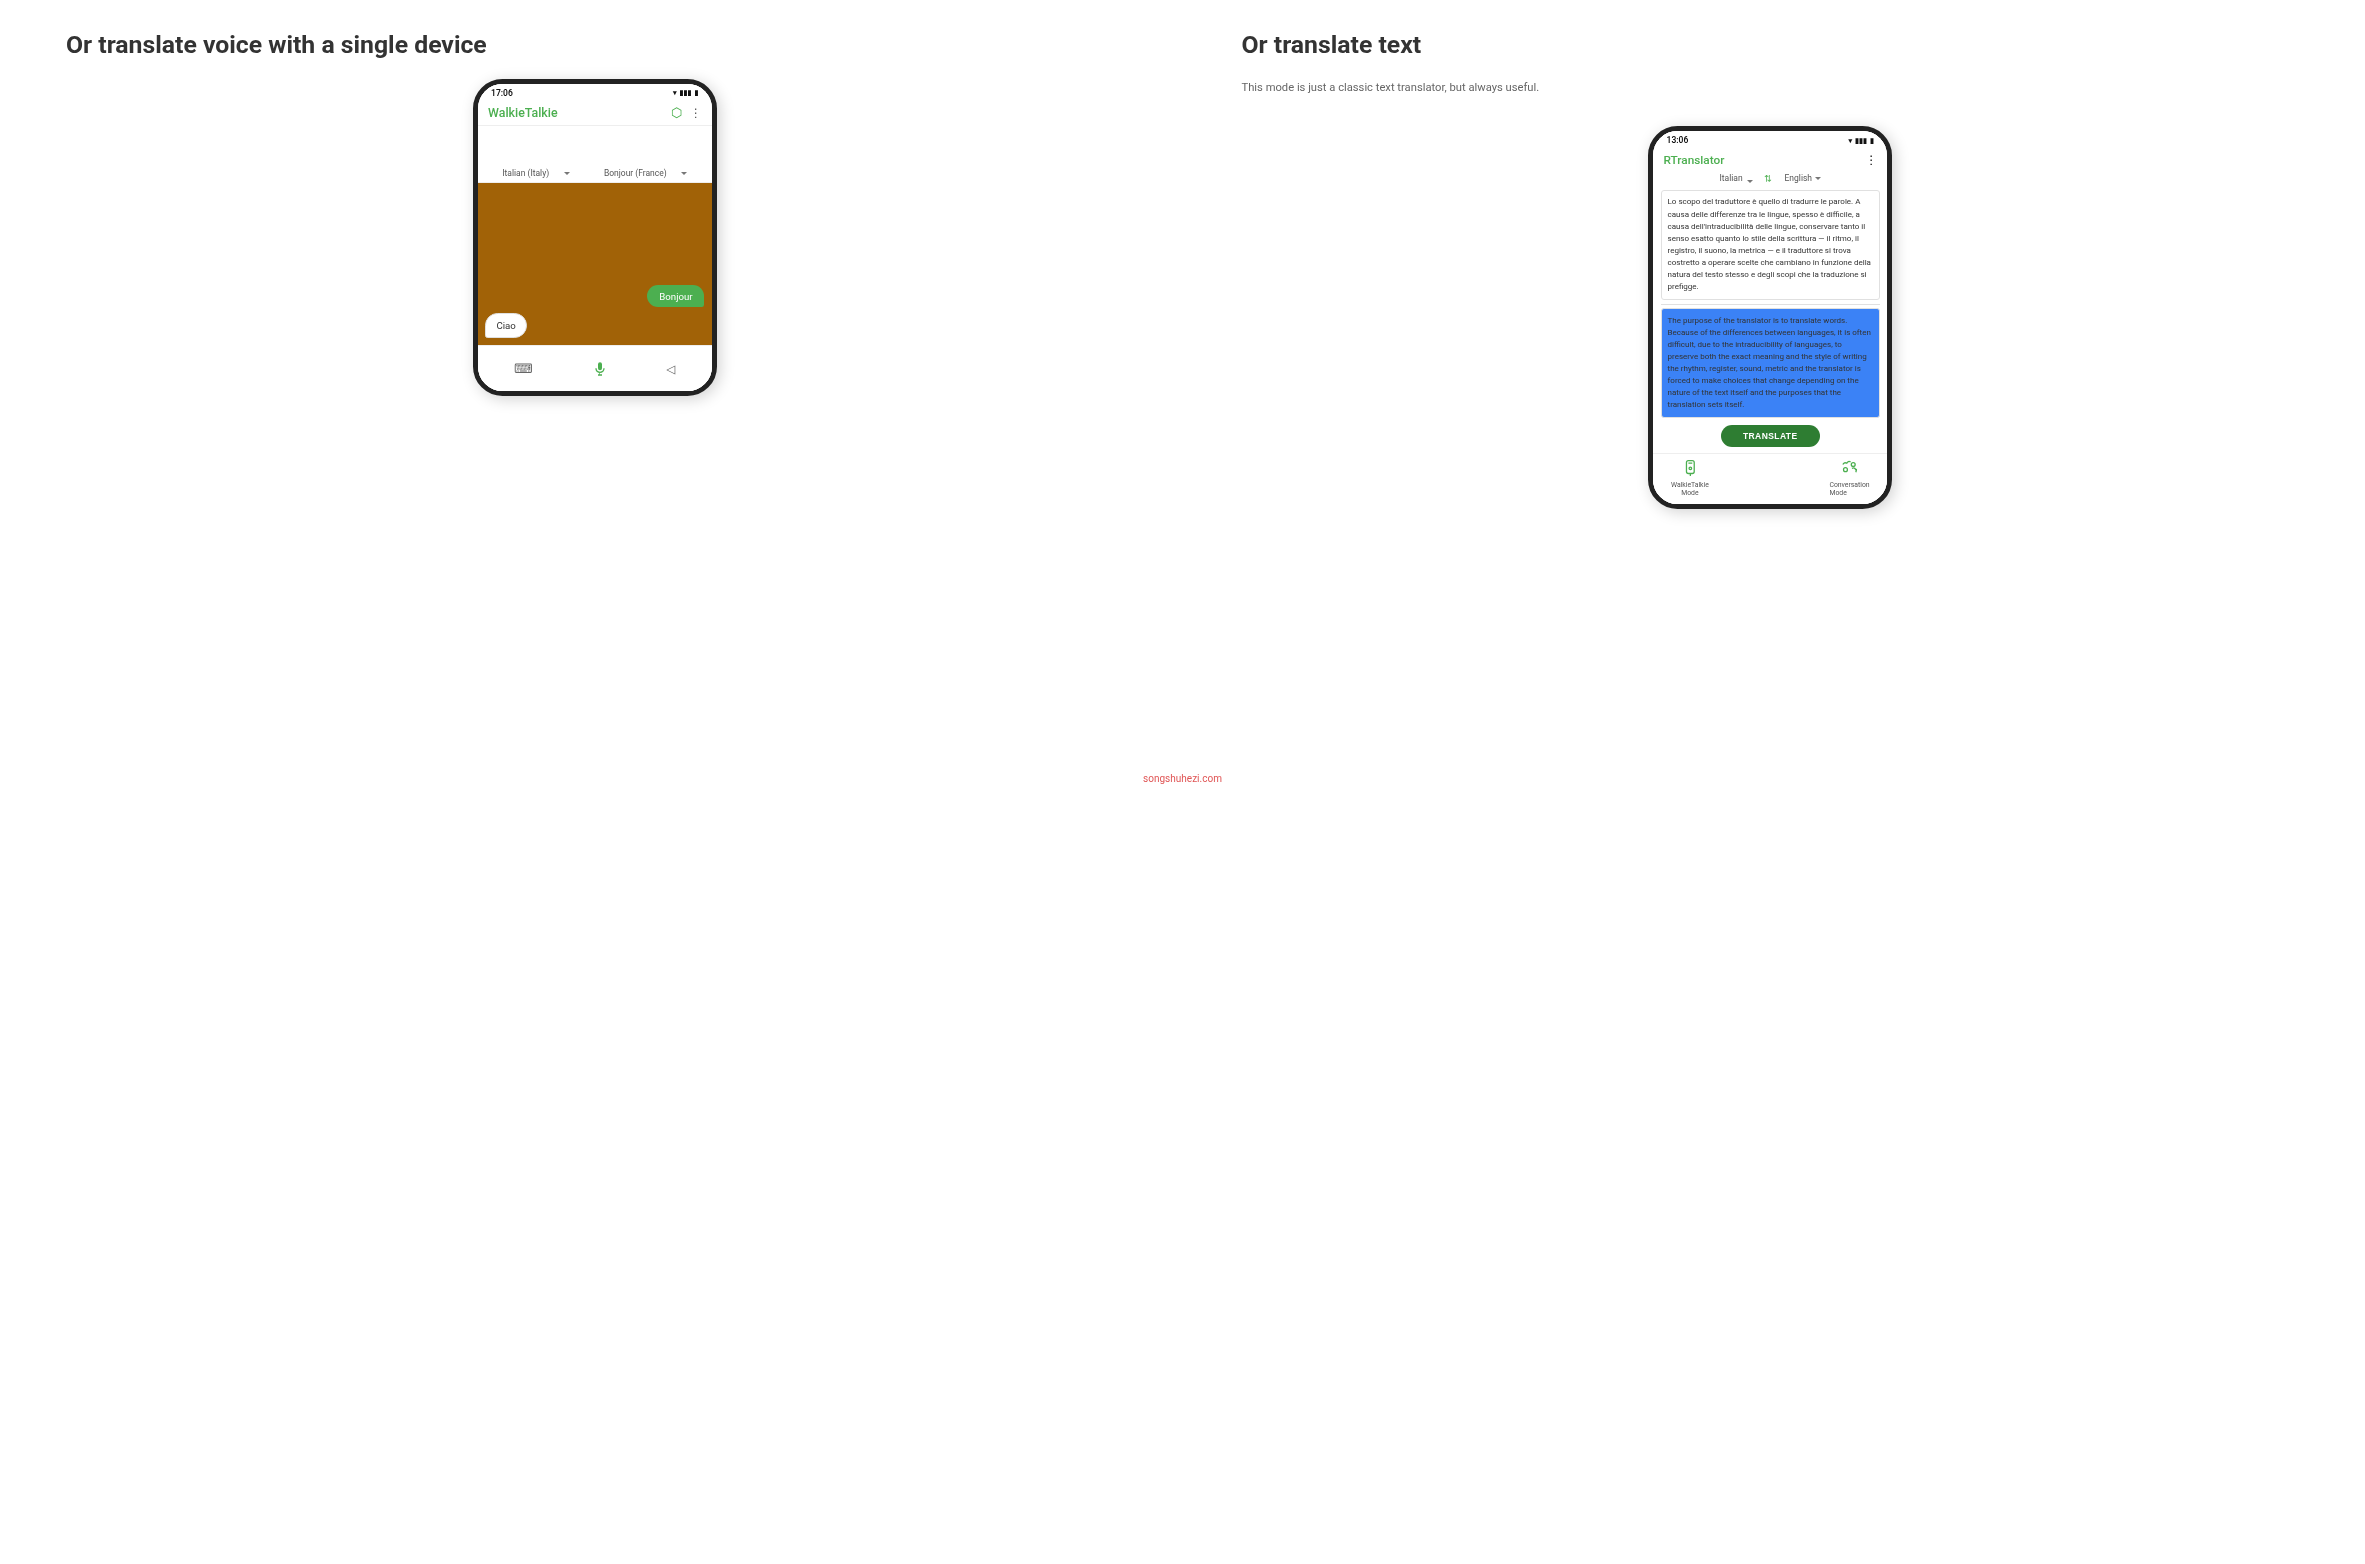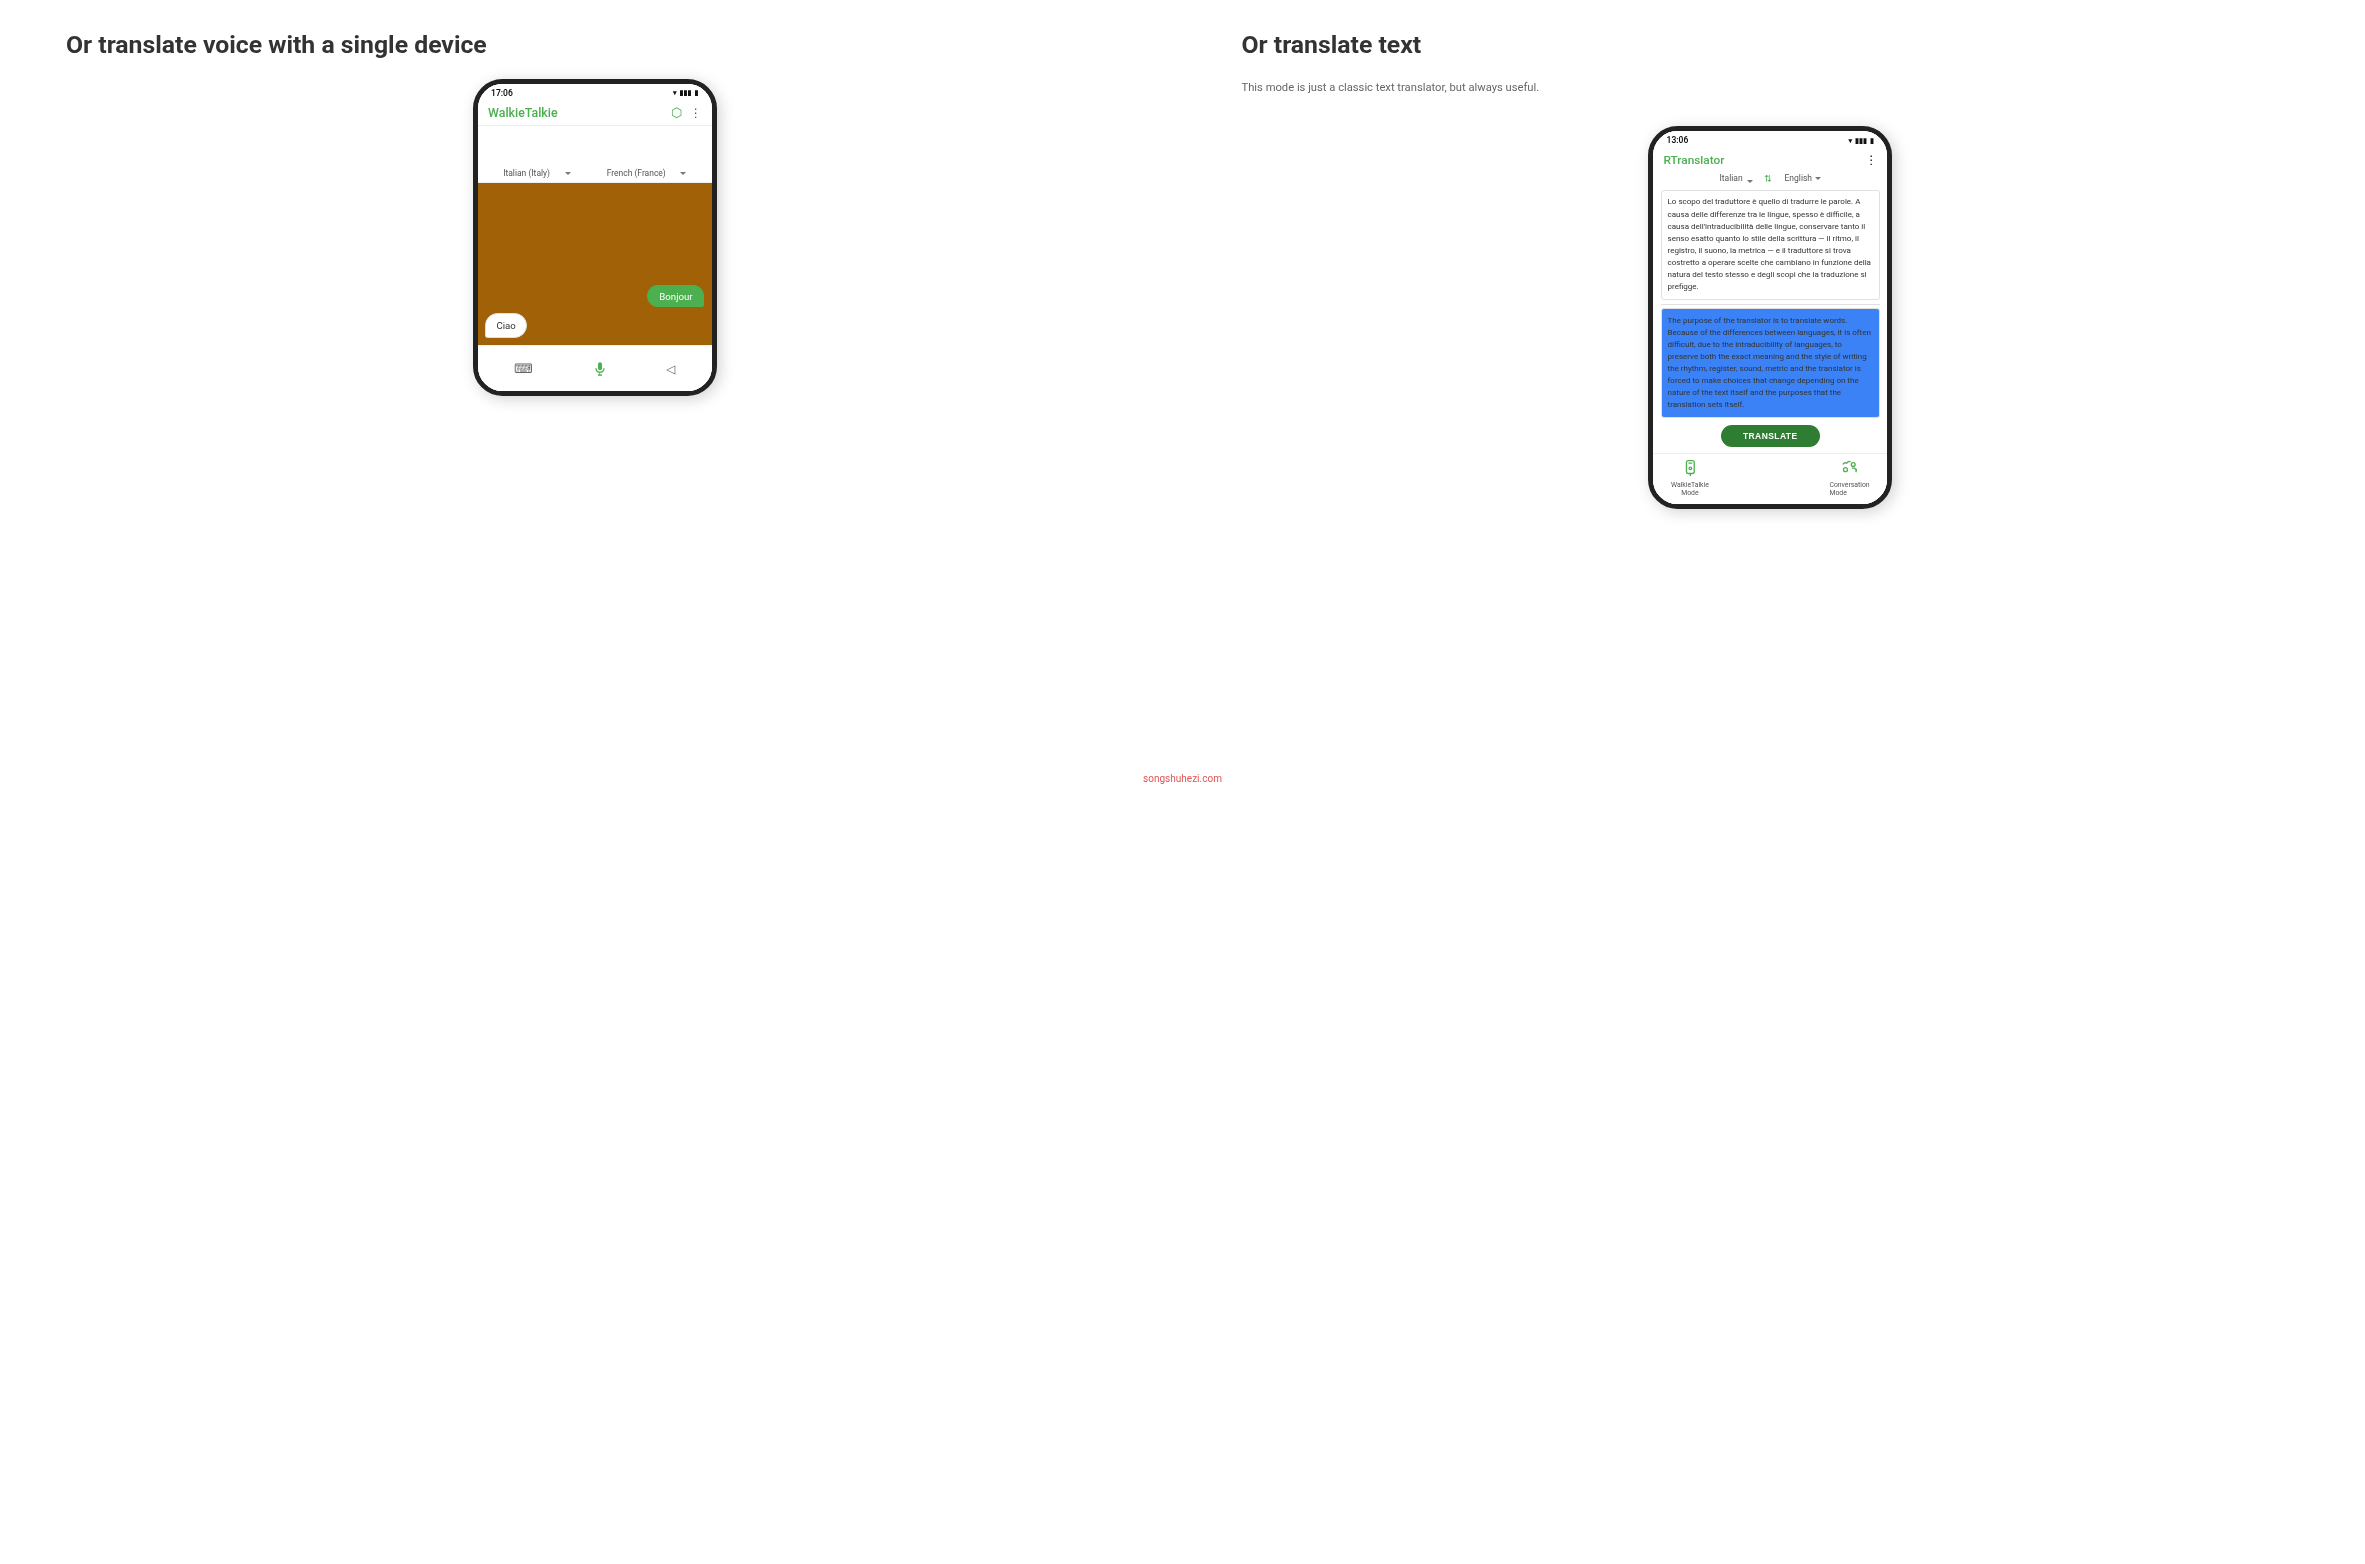--- a/index.html
+++ b/index.html
@@ -334,21 +334,21 @@
           <span>⋮</span>
         </div>
       </div>
 
       <div class="wt-lang-bar">
         <div class="wt-lang">
           <span>Italian (Italy)</span>
           <span class="chevron-down"></span>
         </div>
         <div class="wt-lang">
-          <span>French (France)</span>
+          <span>Bonjour (France)</span>
           <span class="chevron-down"></span>
         </div>
       </div>
 
       <div class="wt-chat-area">
         <div class="bubble-right">Bonjour</div>
         <div class="bubble-left">Ciao</div>
       </div>
 
       <div class="wt-bottom-bar">

